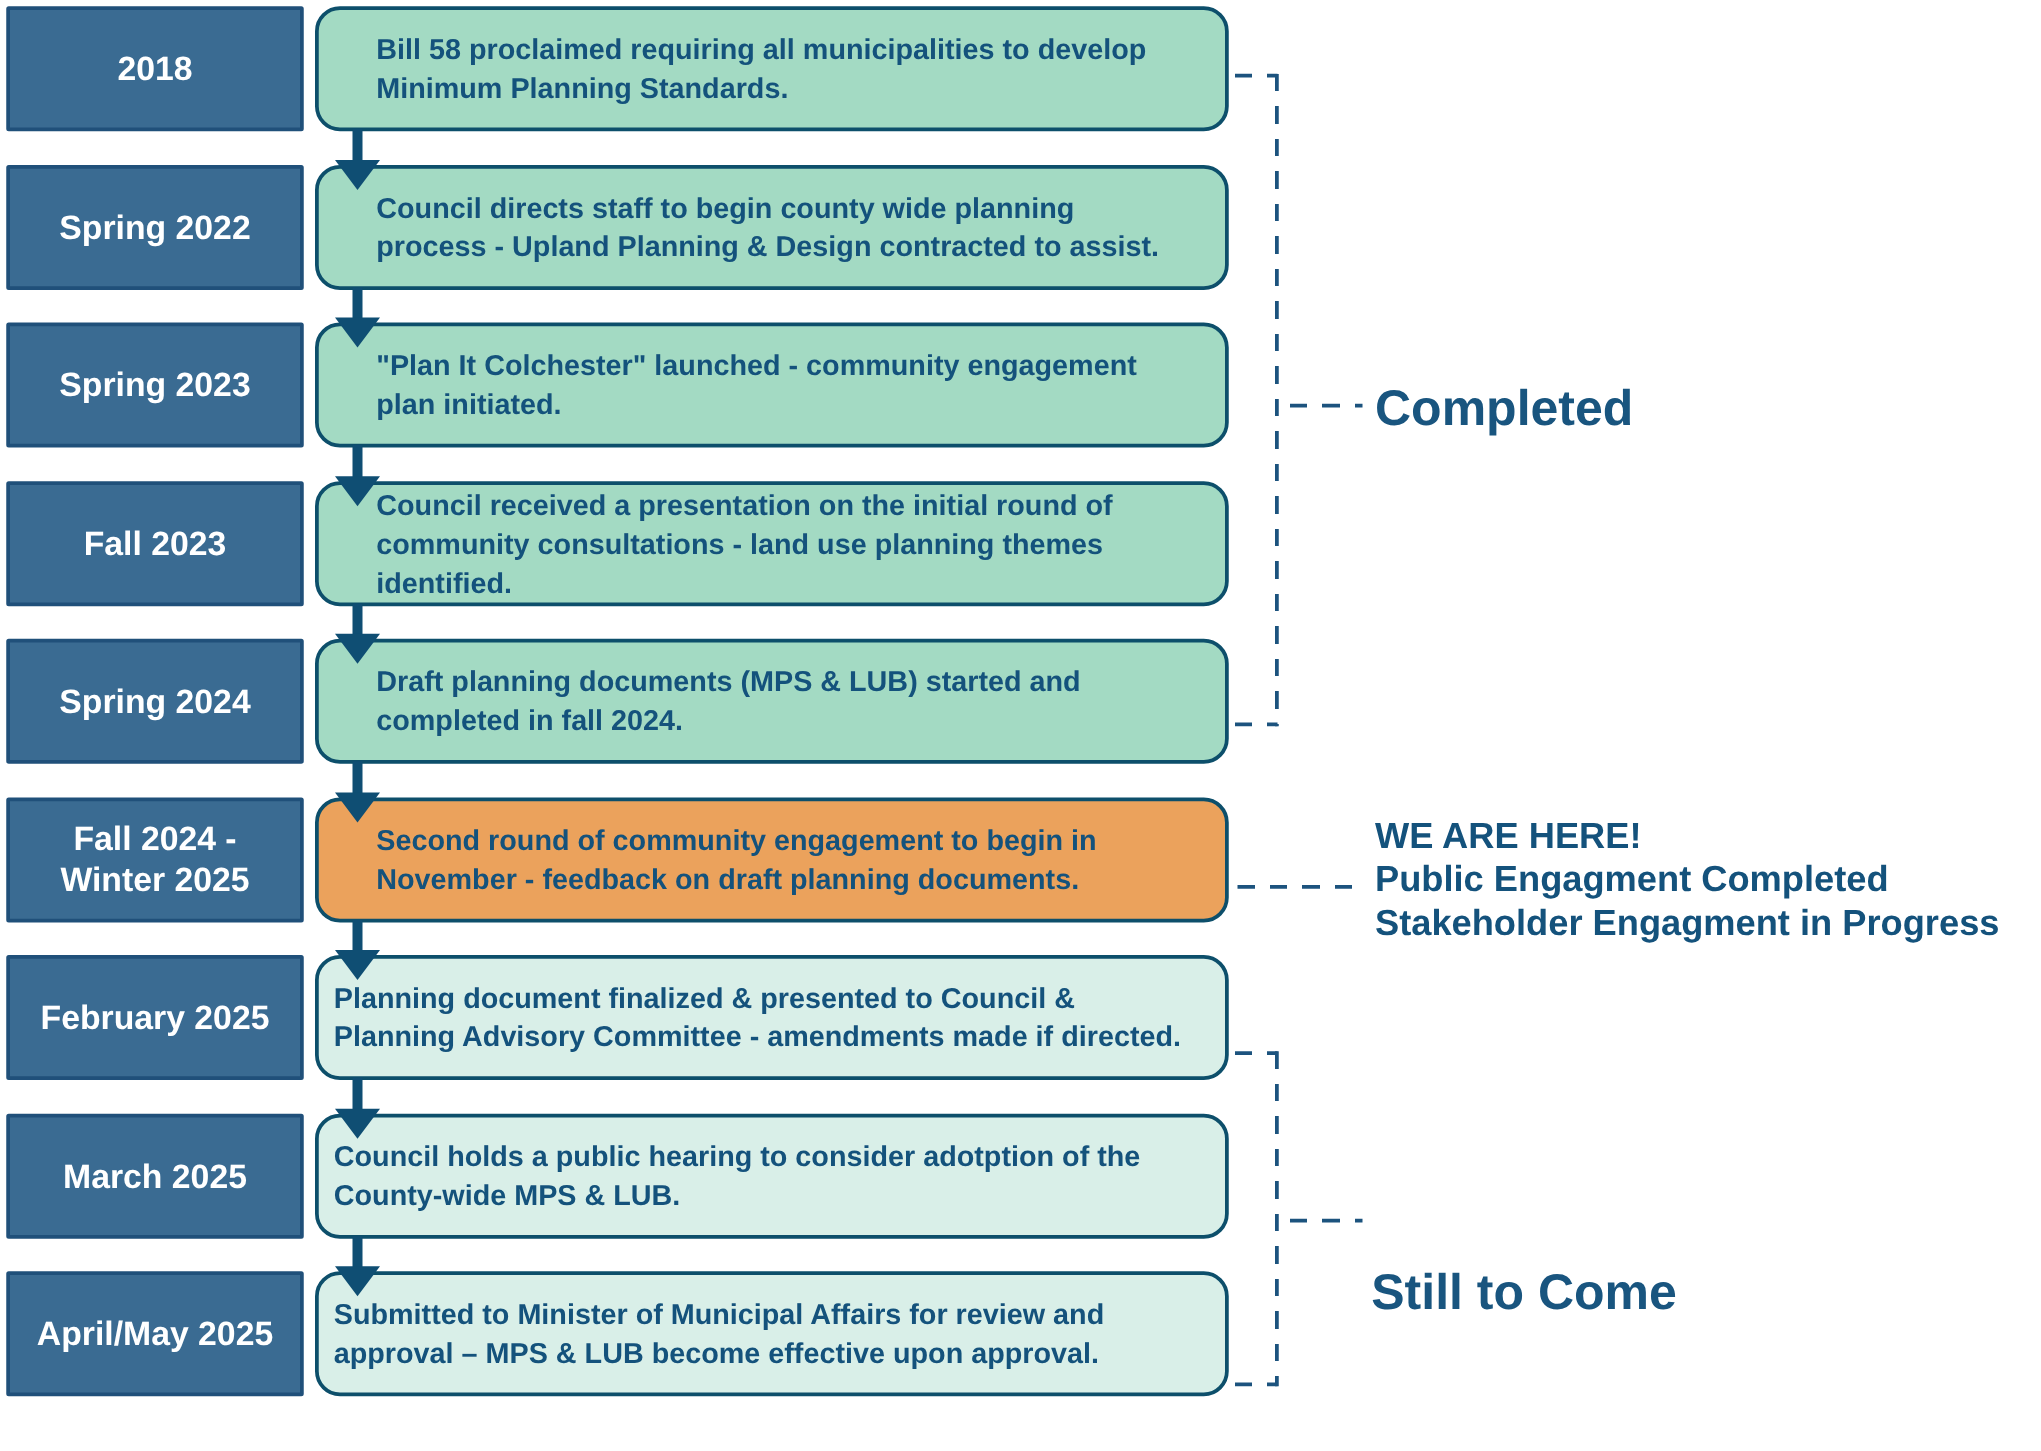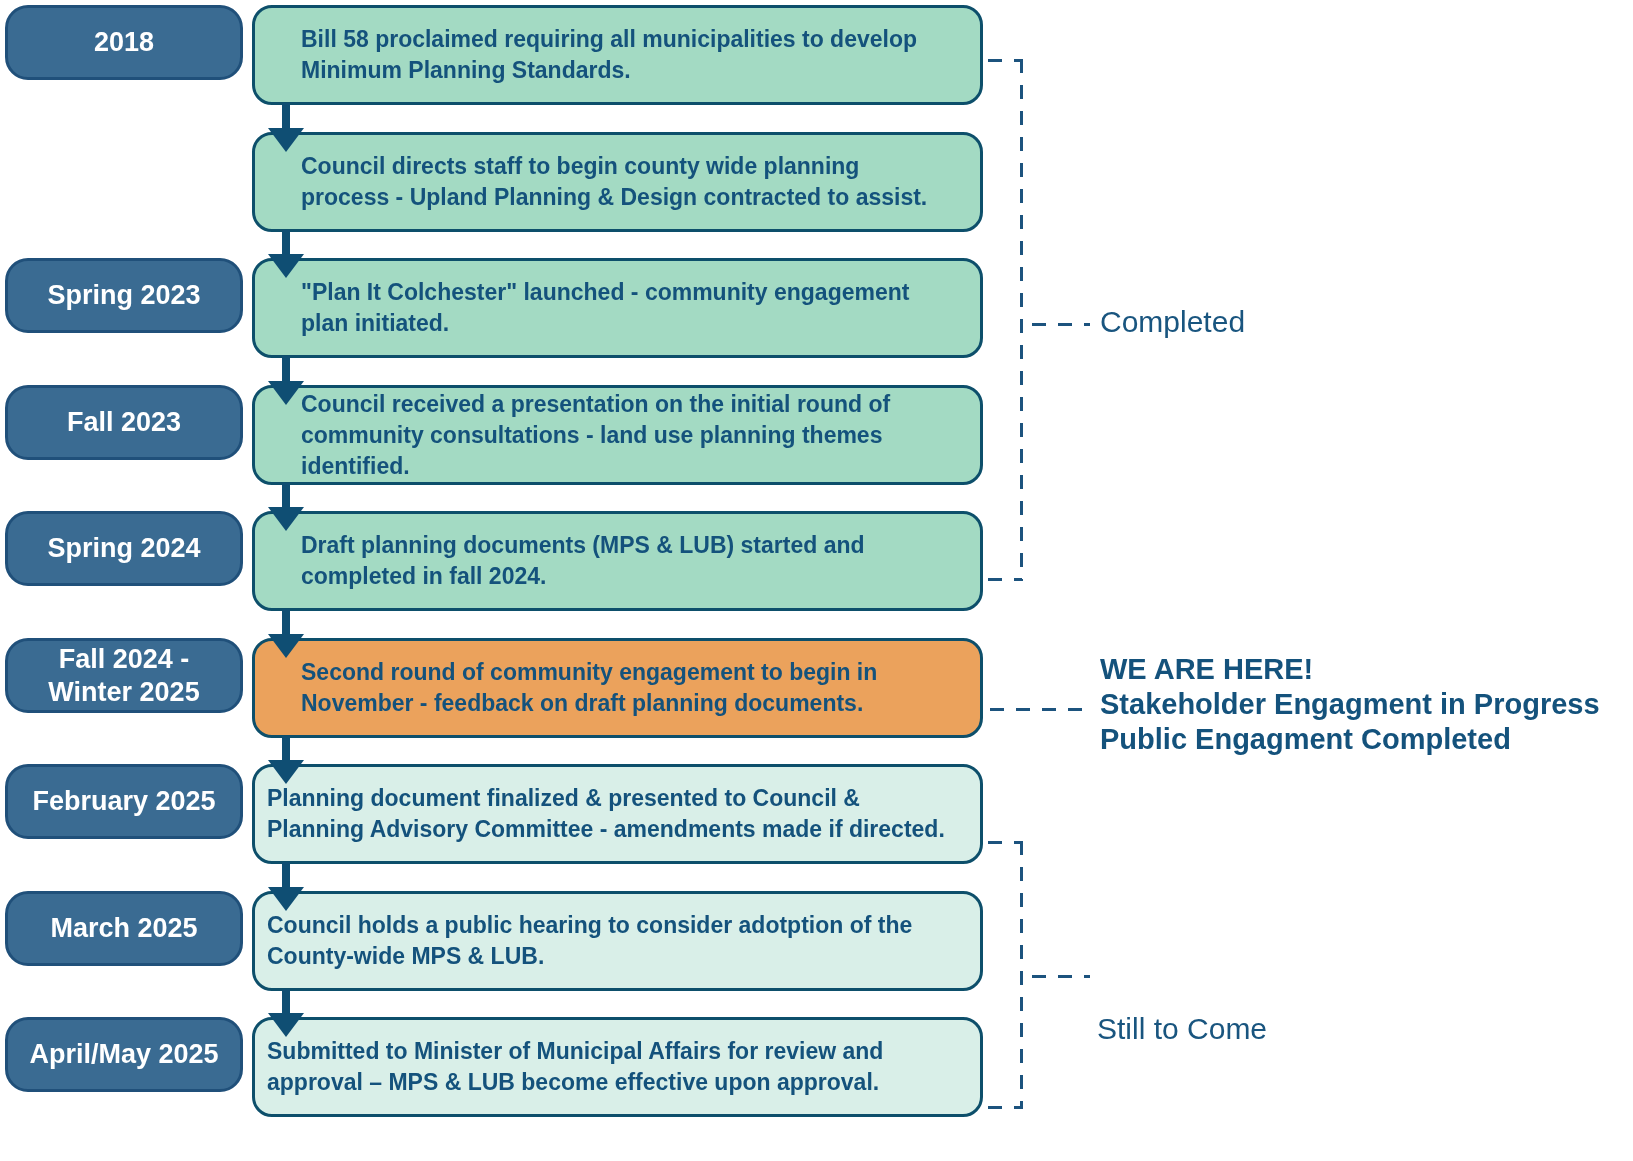--- a/index.html
+++ b/index.html
@@ -2,22 +2,22 @@
 <html><head>
 <meta charset="utf-8">
 <style>
   html,body{margin:0;padding:0;background:#ffffff;}
   .canvas{
     position:relative;width:1633px;height:1161px;background:#ffffff;overflow:hidden;
     font-family:"Liberation Sans", sans-serif;
   }
   
   .date-box{
-    position:absolute;left:5px;width:238px;height:75px;
-    background:#3a6b92;border:3px solid #20507a;border-radius:23px;
+    position:absolute;left:5px;width:238px;height:100px;
+    background:#3a6b92;border:3px solid #20507a;border-radius:2px;
     color:#ffffff;font-size:27px;font-weight:700;line-height:33px;
     display:flex;align-items:center;justify-content:center;text-align:center;
     box-sizing:border-box;white-space:pre-line;padding:0 6px;
   }
   .event-box{
     position:absolute;left:252px;width:731px;height:100px;
     border:3px solid #0d4f6b;border-radius:20px;
     color:#14527c;font-size:23px;font-weight:700;line-height:31px;
     display:flex;align-items:center;box-sizing:border-box;
     padding:4px 22px 4px 46px;white-space:pre-line;
@@ -52,38 +52,39 @@
   .cb-line{left:1020px;top:59px;height:522px;}
   .cb-bottom{left:988px;top:578px;width:34px;}
   .cb-conn{left:1032px;top:323px;width:58px;}
   .here-conn{left:990px;top:708px;width:92px;}
   .stc-top{left:988px;top:841px;width:34px;}
   .stc-line{left:1020px;top:841px;height:268px;}
   .stc-bottom{left:988px;top:1106px;width:34px;}
   .stc-conn{left:1032px;top:975px;width:58px;}
   
   .side-label{
-    position:absolute;color:#19557f;font-size:30px;font-weight:400;white-space:nowrap;
+    position:absolute;color:#19557f;font-size:40px;font-weight:700;white-space:nowrap;
   }
   .lbl-completed{left:1100px;top:305px;}
   .lbl-stc{left:1097px;top:1012px;}
   .here-block{position:absolute;left:1100px;top:652px;color:#14527c;font-size:29px;
     line-height:35px;white-space:nowrap;}
   .here-block .here-title{font-weight:800;}
   .here-block .here-line{font-weight:600;}
 </style>
 </head>
 <body>
 
 <div class="canvas">
 
   <div class="date-box r0">2018</div>
   <div class="event-box completed r0">Bill 58 proclaimed requiring all municipalities to develop
 Minimum Planning Standards.</div>
 
+  <div class="date-box r1">Spring 2022</div>
   <div class="event-box completed r1">Council directs staff to begin county wide planning
 process - Upland Planning &amp; Design contracted to assist.</div>
 
   <div class="date-box r2">Spring 2023</div>
   <div class="event-box completed r2">"Plan It Colchester" launched - community engagement
 plan initiated.</div>
 
   <div class="date-box r3">Fall 2023</div>
   <div class="event-box completed r3">Council received a presentation on the initial round of
 community consultations - land use planning themes
@@ -129,22 +130,22 @@
 
   <div class="hdash cb-top"></div>
   <div class="vdash cb-line"></div>
   <div class="hdash cb-bottom"></div>
   <div class="hdash cb-conn"></div>
   <div class="side-label lbl-completed">Completed</div>
 
   <div class="hdash here-conn"></div>
   <div class="here-block">
     <div class="here-title">WE ARE HERE!</div>
+    <div class="here-line">Public Engagment Completed</div>
     <div class="here-line">Stakeholder Engagment in Progress</div>
-    <div class="here-line">Public Engagment Completed</div>
   </div>
 
   <div class="hdash stc-top"></div>
   <div class="vdash stc-line"></div>
   <div class="hdash stc-bottom"></div>
   <div class="hdash stc-conn"></div>
   <div class="side-label lbl-stc">Still to Come</div>
 
 </div>
 

